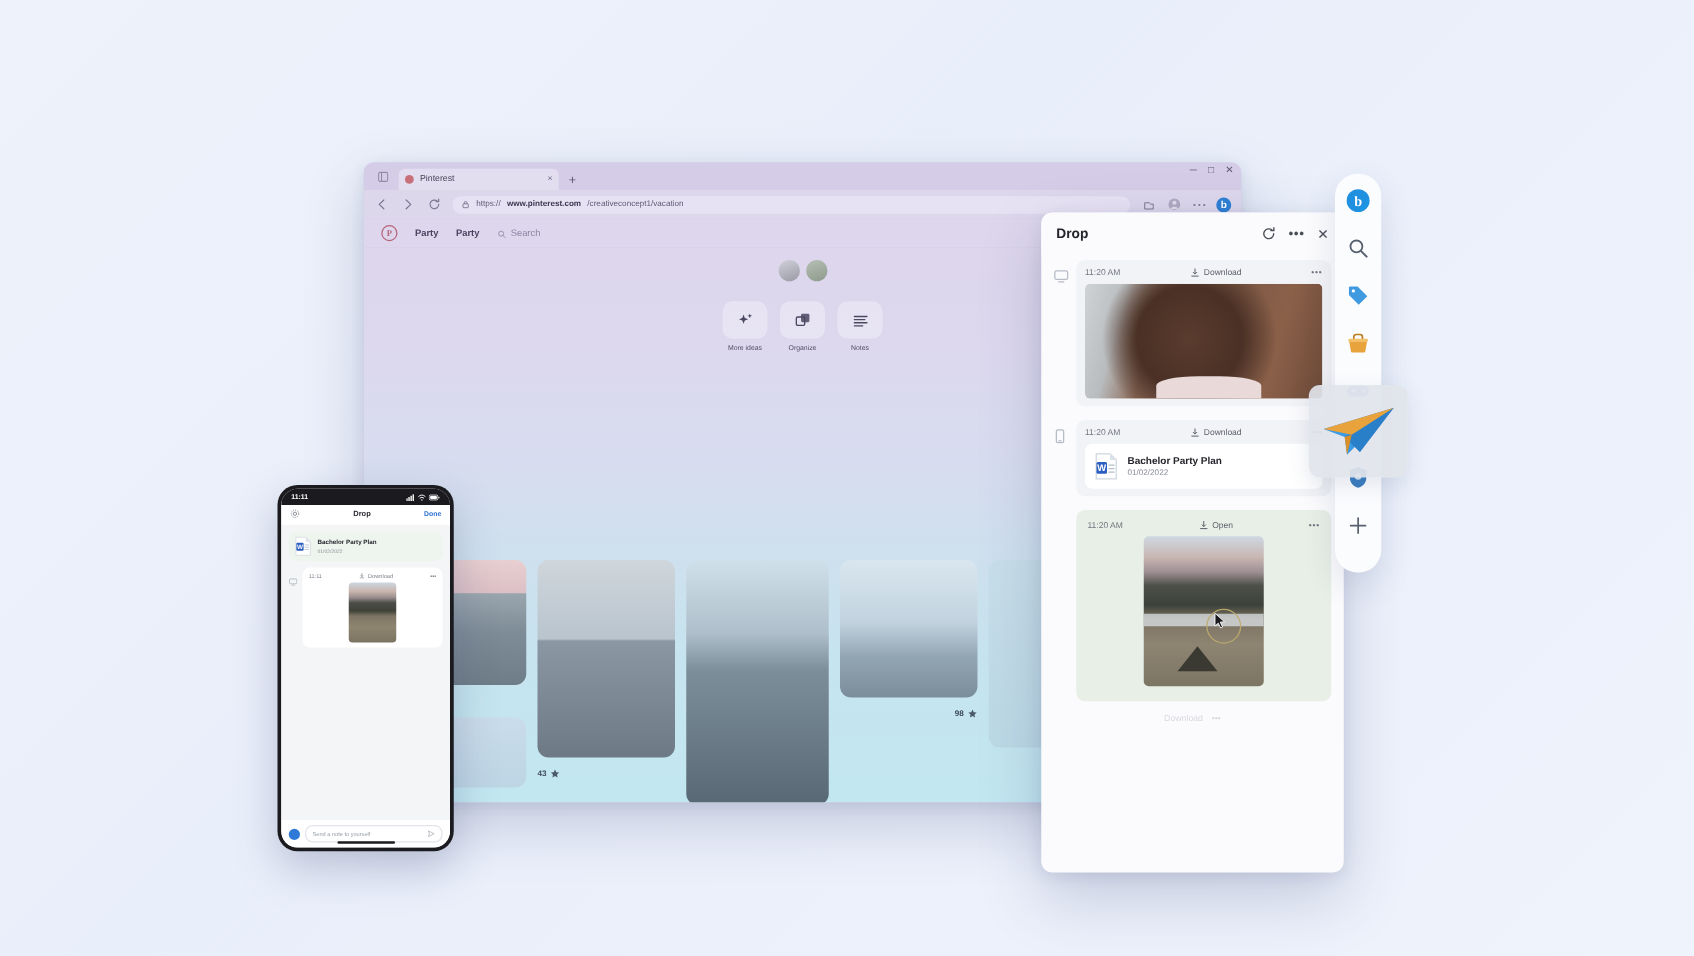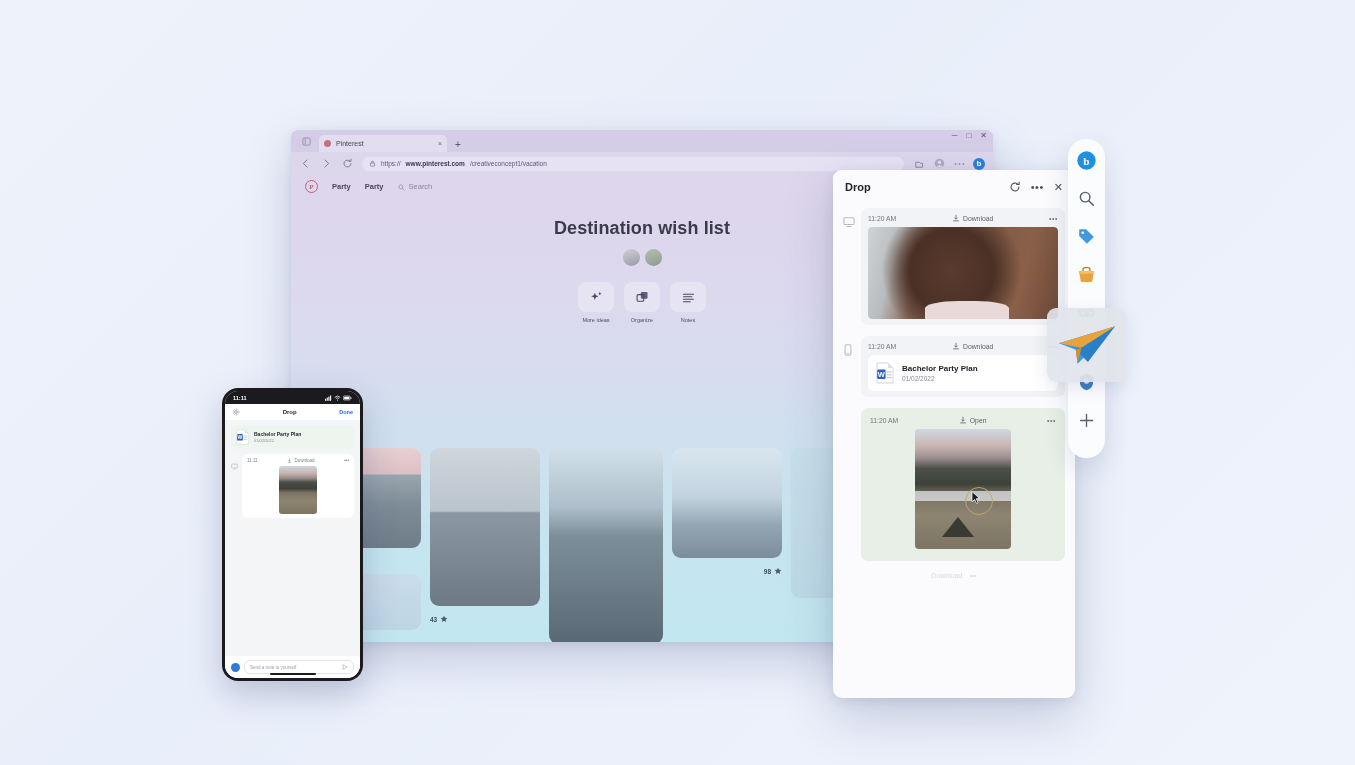--- a/index.html
+++ b/index.html
@@ -253,21 +253,20 @@
     <span class="pin-search">
       <svg width="7" height="7" viewBox="0 0 12 12">
           <circle cx="5" cy="5" r="3.4" fill="none" stroke="#8d85a3" stroke-width="1.1"></circle>
           <line x1="7.6" y1="7.6" x2="10.4" y2="10.4" stroke="#8d85a3" stroke-width="1.1" stroke-linecap="round"></line>
         </svg>
       <span>Search</span>
     </span>
   </div>
 
   <div class="page">
-    <div class="board-title">Destination wish list</div>
     <div class="avatars">
       <span class="av av1"></span>
       <span class="av av2"></span>
     </div>
 
     <div class="actions">
       <div class="action">
         <div class="box">
           <svg width="15" height="15" viewBox="0 0 18 18">
               <path d="M7 3.2 8.2 6.4 11.4 7.6 8.2 8.8 7 12 5.8 8.8 2.6 7.6 5.8 6.4z" fill="#4a4760"></path>

